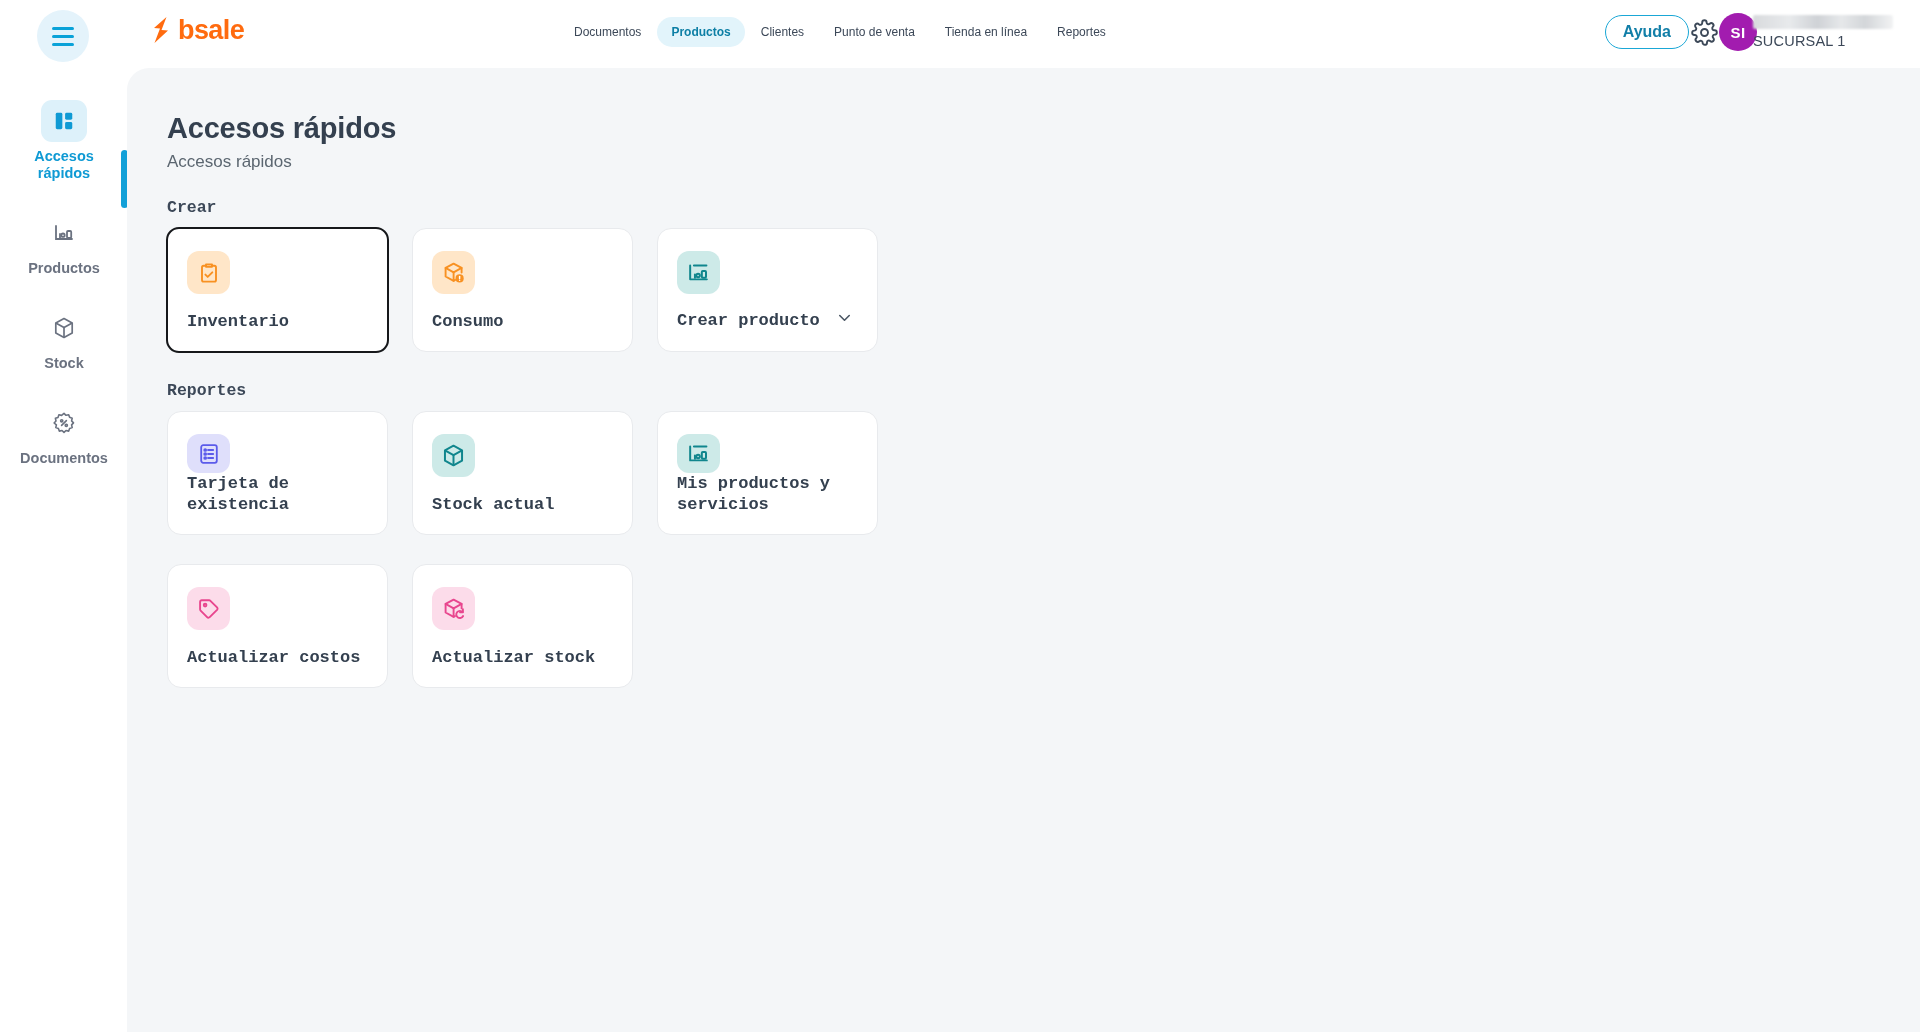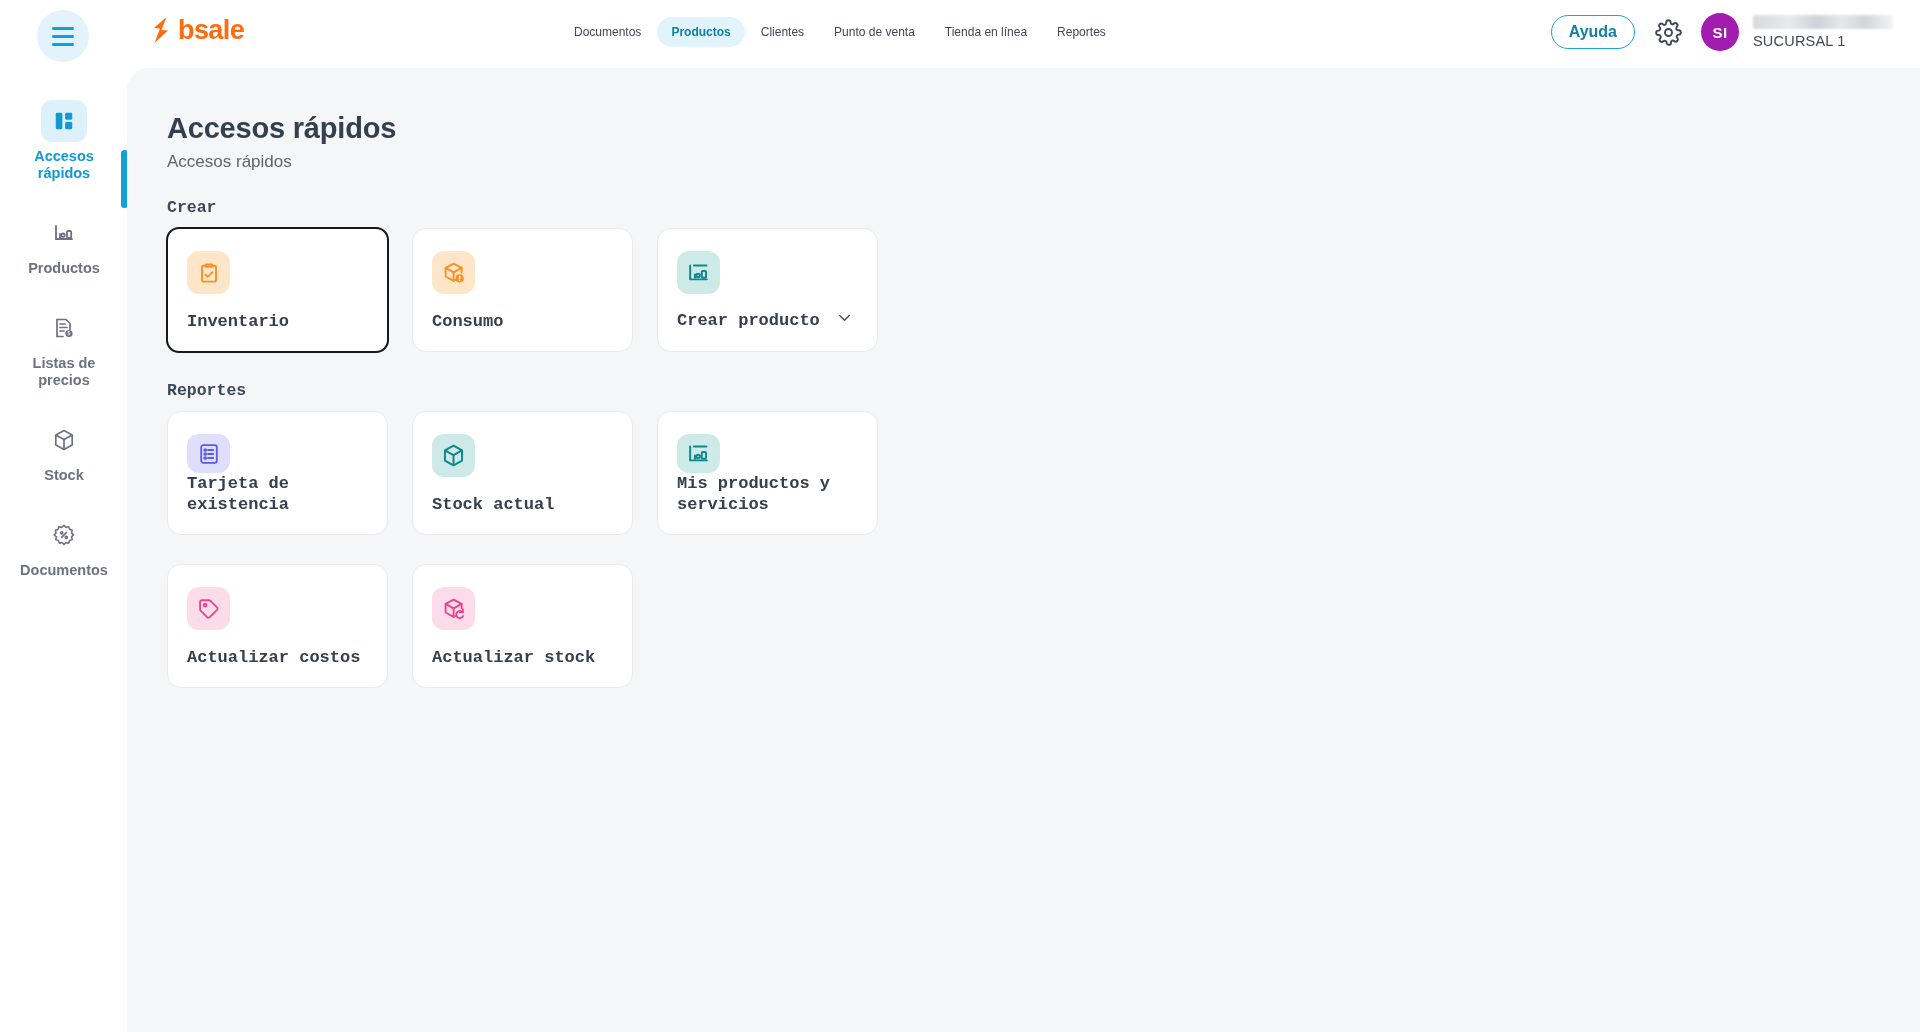--- a/index.html
+++ b/index.html
@@ -46,21 +46,21 @@
     padding: 8px 14px; border-radius: 16px;
     text-decoration: none; white-space: nowrap;
     cursor: pointer;
   }
   .topnav a.active {
     background: #e2f4fb; color: #0d7fa5; font-weight: 700;
   }
 
   .header-right {
     position: absolute; right: 18px; top: 13px;
-    display: flex; align-items: center; gap: 18px;
+    display: flex; align-items: center; 
   }
   .help-btn {
     border: 1.6px solid #1aa7d6; color: #127fa8;
     border-radius: 20px; padding: 7px 17px;
     font-size: 16px; font-weight: 700; background: #fff;
     cursor: pointer;
   }
   .gear-btn { width: 30px; height: 30px; cursor: pointer; display:flex; align-items:center; justify-content:center;}
   .avatar {
     width: 38px; height: 38px; border-radius: 50%;
@@ -230,32 +230,20 @@
       <svg width="24" height="24" viewBox="0 0 24 24" fill="none" stroke="#6b7280" stroke-width="1.8" stroke-linecap="round">
         <path d="M4 5v13h16"></path>
         <path d="M8 17v-4"></path>
           <circle cx="11" cy="14.2" r="1.7"></circle>
         <rect x="15" y="10" width="4.2" height="7" rx="1"></rect>
       </svg>
     </div>
     <div class="side-label">Productos</div>
   </div>
 
-  <div class="side-item">
-    <div class="side-icon-box">
-      <svg width="24" height="24" viewBox="0 0 24 24" fill="none" stroke="#6b7280" stroke-width="1.7" stroke-linecap="round">
-        <path d="M5 3.5h9l4 4v6"></path>
-        <path d="M5 3.5v17h6"></path>
-        <path d="M8 8h5M8 11.5h7M8 15h4"></path>
-        <circle cx="17" cy="17.5" r="3.6" fill="#6b7280" stroke="none"></circle>
-        <text x="17" y="19.4" font-size="5" fill="#fff" text-anchor="middle" stroke="none" font-family="Liberation Sans">$</text>
-      </svg>
-    </div>
-    <div class="side-label">Listas de precios</div>
-  </div>
 
   <div class="side-item">
     <div class="side-icon-box">
       <svg width="24" height="24" viewBox="0 0 24 24" fill="none" stroke="#6b7280" stroke-width="1.7" stroke-linejoin="round">
         <path d="M12 2.6 20.2 7v10L12 21.4 3.8 17V7z"></path>
         <path d="M3.8 7 12 11.6 20.2 7"></path>
           <path d="M12 11.6v9.8"></path>
       </svg>
     </div>
     <div class="side-label">Stock</div>

